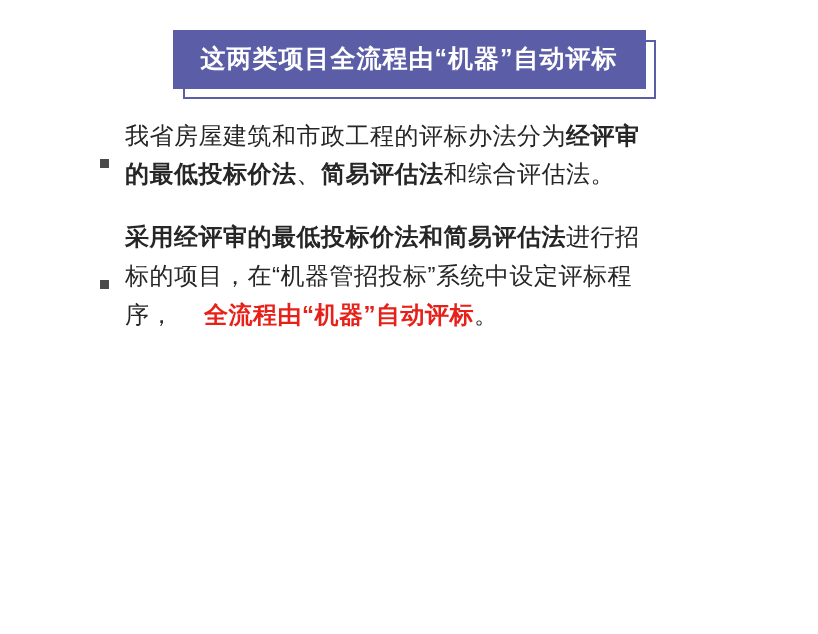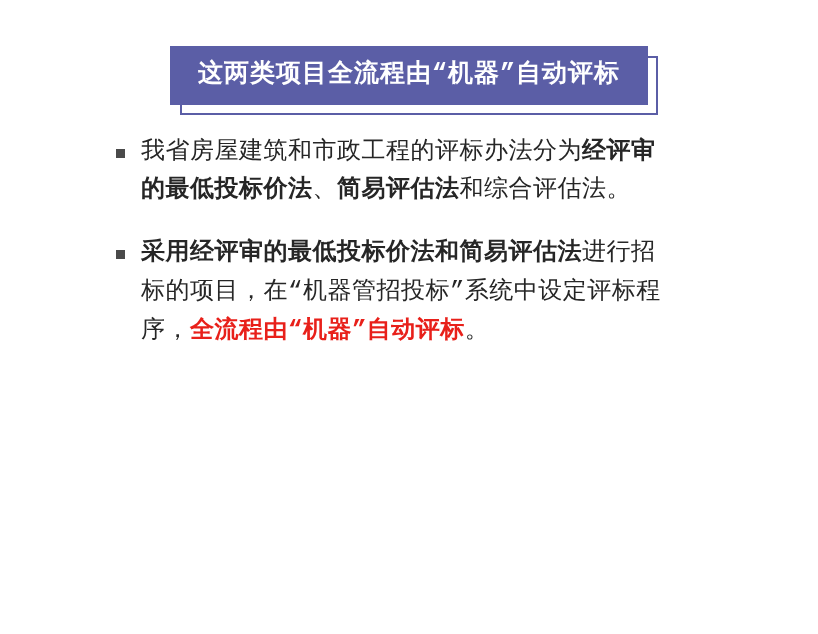--- a/index.html
+++ b/index.html
@@ -12,22 +12,21 @@
     background: #ffffff;
     font-family: "Liberation Sans", sans-serif;
     color: #1a1a1a;
     overflow: hidden;
   }
   .page {
     position: relative;
     width: 818px;
     height: 598px;
     box-sizing: border-box;
-    padding: 16px;
-    font-family: Liberation Mono, monospace;
+    padding: 0;
   }
   
   .banner-wrap {
     display: flex;
     justify-content: center;
     padding-top: 30px;
   }
   .banner {
     position: relative;
     background: #5b5ea6;
@@ -49,40 +48,40 @@
     border: 2px solid #5b5ea6;
     z-index: -1;
   }
   
   .list {
     margin: 28px 0 0 0;
     padding: 0 40px 0 40px;
   }
   .item {
     display: flex;
-    align-items: flex-start;
+    align-items: center;
     margin-bottom: 24px;
   }
   .bullet {
     flex: 0 0 auto;
     width: 9px;
     height: 9px;
     background: #4a4a4a;
     margin: 16px 16px 0 60px;
   }
   .text {
     flex: 1 1 auto;
     font-size: 24px;
     line-height: 1.62;
     color: #262626;
     letter-spacing: 0.5px;
     max-width: 530px;
   }
   .b { font-weight: bold; }
-  .red { color: #e8201a; font-weight: bold; }
+  .red { color: #e8201a; font-weight: bold; margin-left: 30px; }
   .red-n { color: #e8201a; }
 </style>
 </head>
 <body>
 
 <div class="page">
 
   <div class="banner-wrap">
     <div class="banner">这两类项目全流程由“机器”自动评标</div>
   </div>

